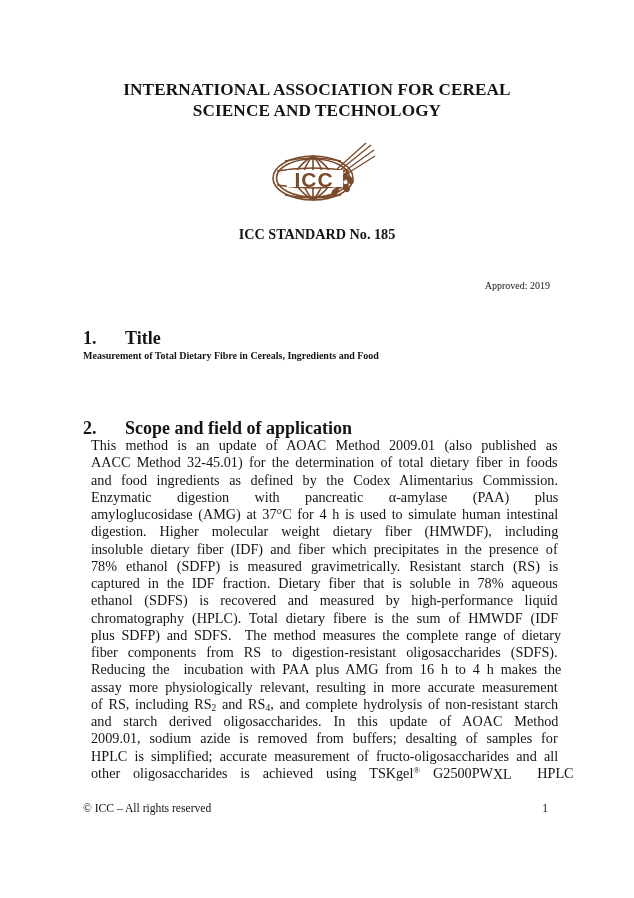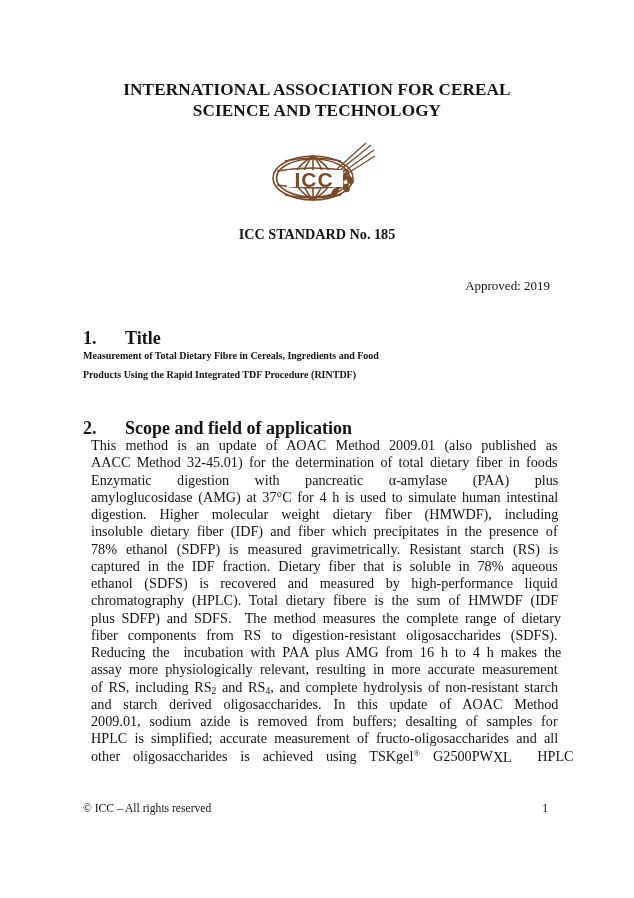--- a/index.html
+++ b/index.html
@@ -4,21 +4,21 @@
   <style>
     html, body { margin: 0; padding: 0; background: #ffffff; }
     body { width: 634px; height: 898px; position: relative; overflow: hidden;
       font-family: "Liberation Serif", "DejaVu Serif", serif; color: #141414; }
     .page { position: absolute; left: 0; top: 0; width: 634px; height: 898px; background: #fff; }
     .org-title { position: absolute; left: 80px; width: 474px; top: 79px;
       text-align: center; font-weight: bold; font-size: 17.2px; line-height: 21px; letter-spacing: 0.1px; }
     .logo { position: absolute; left: 267px; top: 141px; width: 110px; height: 64px; }
     .std-no { position: absolute; left: 80px; width: 474px; top: 225px; text-align: center;
       font-weight: bold; font-size: 14.2px; line-height: 18px; }
-    .approved { position: absolute; right: 84px; top: 277px; font-size: 13px; line-height: 18px; }
+    .approved { position: absolute; right: 84px; top: 277px; font-size: 10px; line-height: 18px; }
     .sec-head { position: absolute; left: 83px; font-weight: bold; font-size: 18px; line-height: 18px; }
     .sec-head .num { display: inline-block; width: 42px; }
     .title-text { position: absolute; left: 83px; width: 467px; top: 347px; font-weight: bold;
       font-size: 10px; line-height: 18.5px; text-align: justify; text-align-last: left; }
     .body-text { position: absolute; left: 83px; width: 467px; top: 437px;
       font-size: 14.2px; line-height: 17.25px; }
     .body-text .ln { display: block; text-align: justify; text-align-last: justify; white-space: nowrap; margin-left: 8px; }
     .body-text .ln.last { text-align-last: justify; }
     sub { font-size: 9.5px; vertical-align: -2px; line-height: 0; }
     sup { font-size: 9px; vertical-align: 5px; line-height: 0; }
@@ -73,30 +73,30 @@
   <div class="std-no">ICC STANDARD No. 185</div>
 
   <div class="approved">Approved: 2019</div>
 
   <div class="sec-head" style="top:329px;">
     <span class="num">1.</span><span>Title</span>
   </div>
 
   <div class="title-text">
     <div>Measurement of Total Dietary Fibre in Cereals, Ingredients and Food</div>
-    <div>Products Using the Rapid Integrated TDF Procedure (RINTDF)</div>
   </div>
 
   <div class="sec-head" style="top:419px;">
     <span class="num">2.</span><span>Scope and field of application</span>
   </div>
 
   <div class="body-text">
     <span class="ln" style="display: block; white-space: pre; word-spacing: 5.72727px;">This method is an update of AOAC Method 2009.01 (also published as</span>
     <span class="ln" style="display: block; white-space: pre; word-spacing: 2.72727px;">AACC Method 32-45.01) for the determination of total dietary fiber in foods</span>
+    <span class="ln" style="display: block; white-space: pre; word-spacing: 6px;">and food ingredients as defined by the Codex Alimentarius Commission.</span>
     <span class="ln" style="display: block; white-space: pre; word-spacing: 21.8333px;">Enzymatic digestion with pancreatic α-amylase (PAA) plus</span>
     <span class="ln" style="display: block; white-space: pre; word-spacing: 2.08333px;">amyloglucosidase (AMG) at 37°C for 4 h is used to simulate human intestinal</span>
     <span class="ln" style="display: block; white-space: pre; word-spacing: 9.28571px;">digestion. Higher molecular weight dietary fiber (HMWDF), including</span>
     <span class="ln" style="display: block; white-space: pre; word-spacing: 3.63636px;">insoluble dietary fiber (IDF) and fiber which precipitates in the presence of</span>
     <span class="ln" style="display: block; white-space: pre; word-spacing: 5.44444px;">78% ethanol (SDFP) is measured gravimetrically. Resistant starch (RS) is</span>
     <span class="ln" style="display: block; white-space: pre; word-spacing: 4.33333px;">captured in the IDF fraction. Dietary fiber that is soluble in 78% aqueous</span>
     <span class="ln" style="display: block; white-space: pre; word-spacing: 8px;">ethanol (SDFS) is recovered and measured by high-performance liquid</span>
     <span class="ln" style="display: block; white-space: pre; word-spacing: 4.4px;">chromatography (HPLC). Total dietary fibere is the sum of HMWDF (IDF</span>
     <span class="ln" style="display: block; white-space: pre; word-spacing: 3.18182px;">plus SDFP) and SDFS.  The method measures the complete range of dietary</span>
     <span class="ln" style="display: block; white-space: pre; word-spacing: 6.42857px;">fiber components from RS to digestion-resistant oligosaccharides (SDFS).</span>

